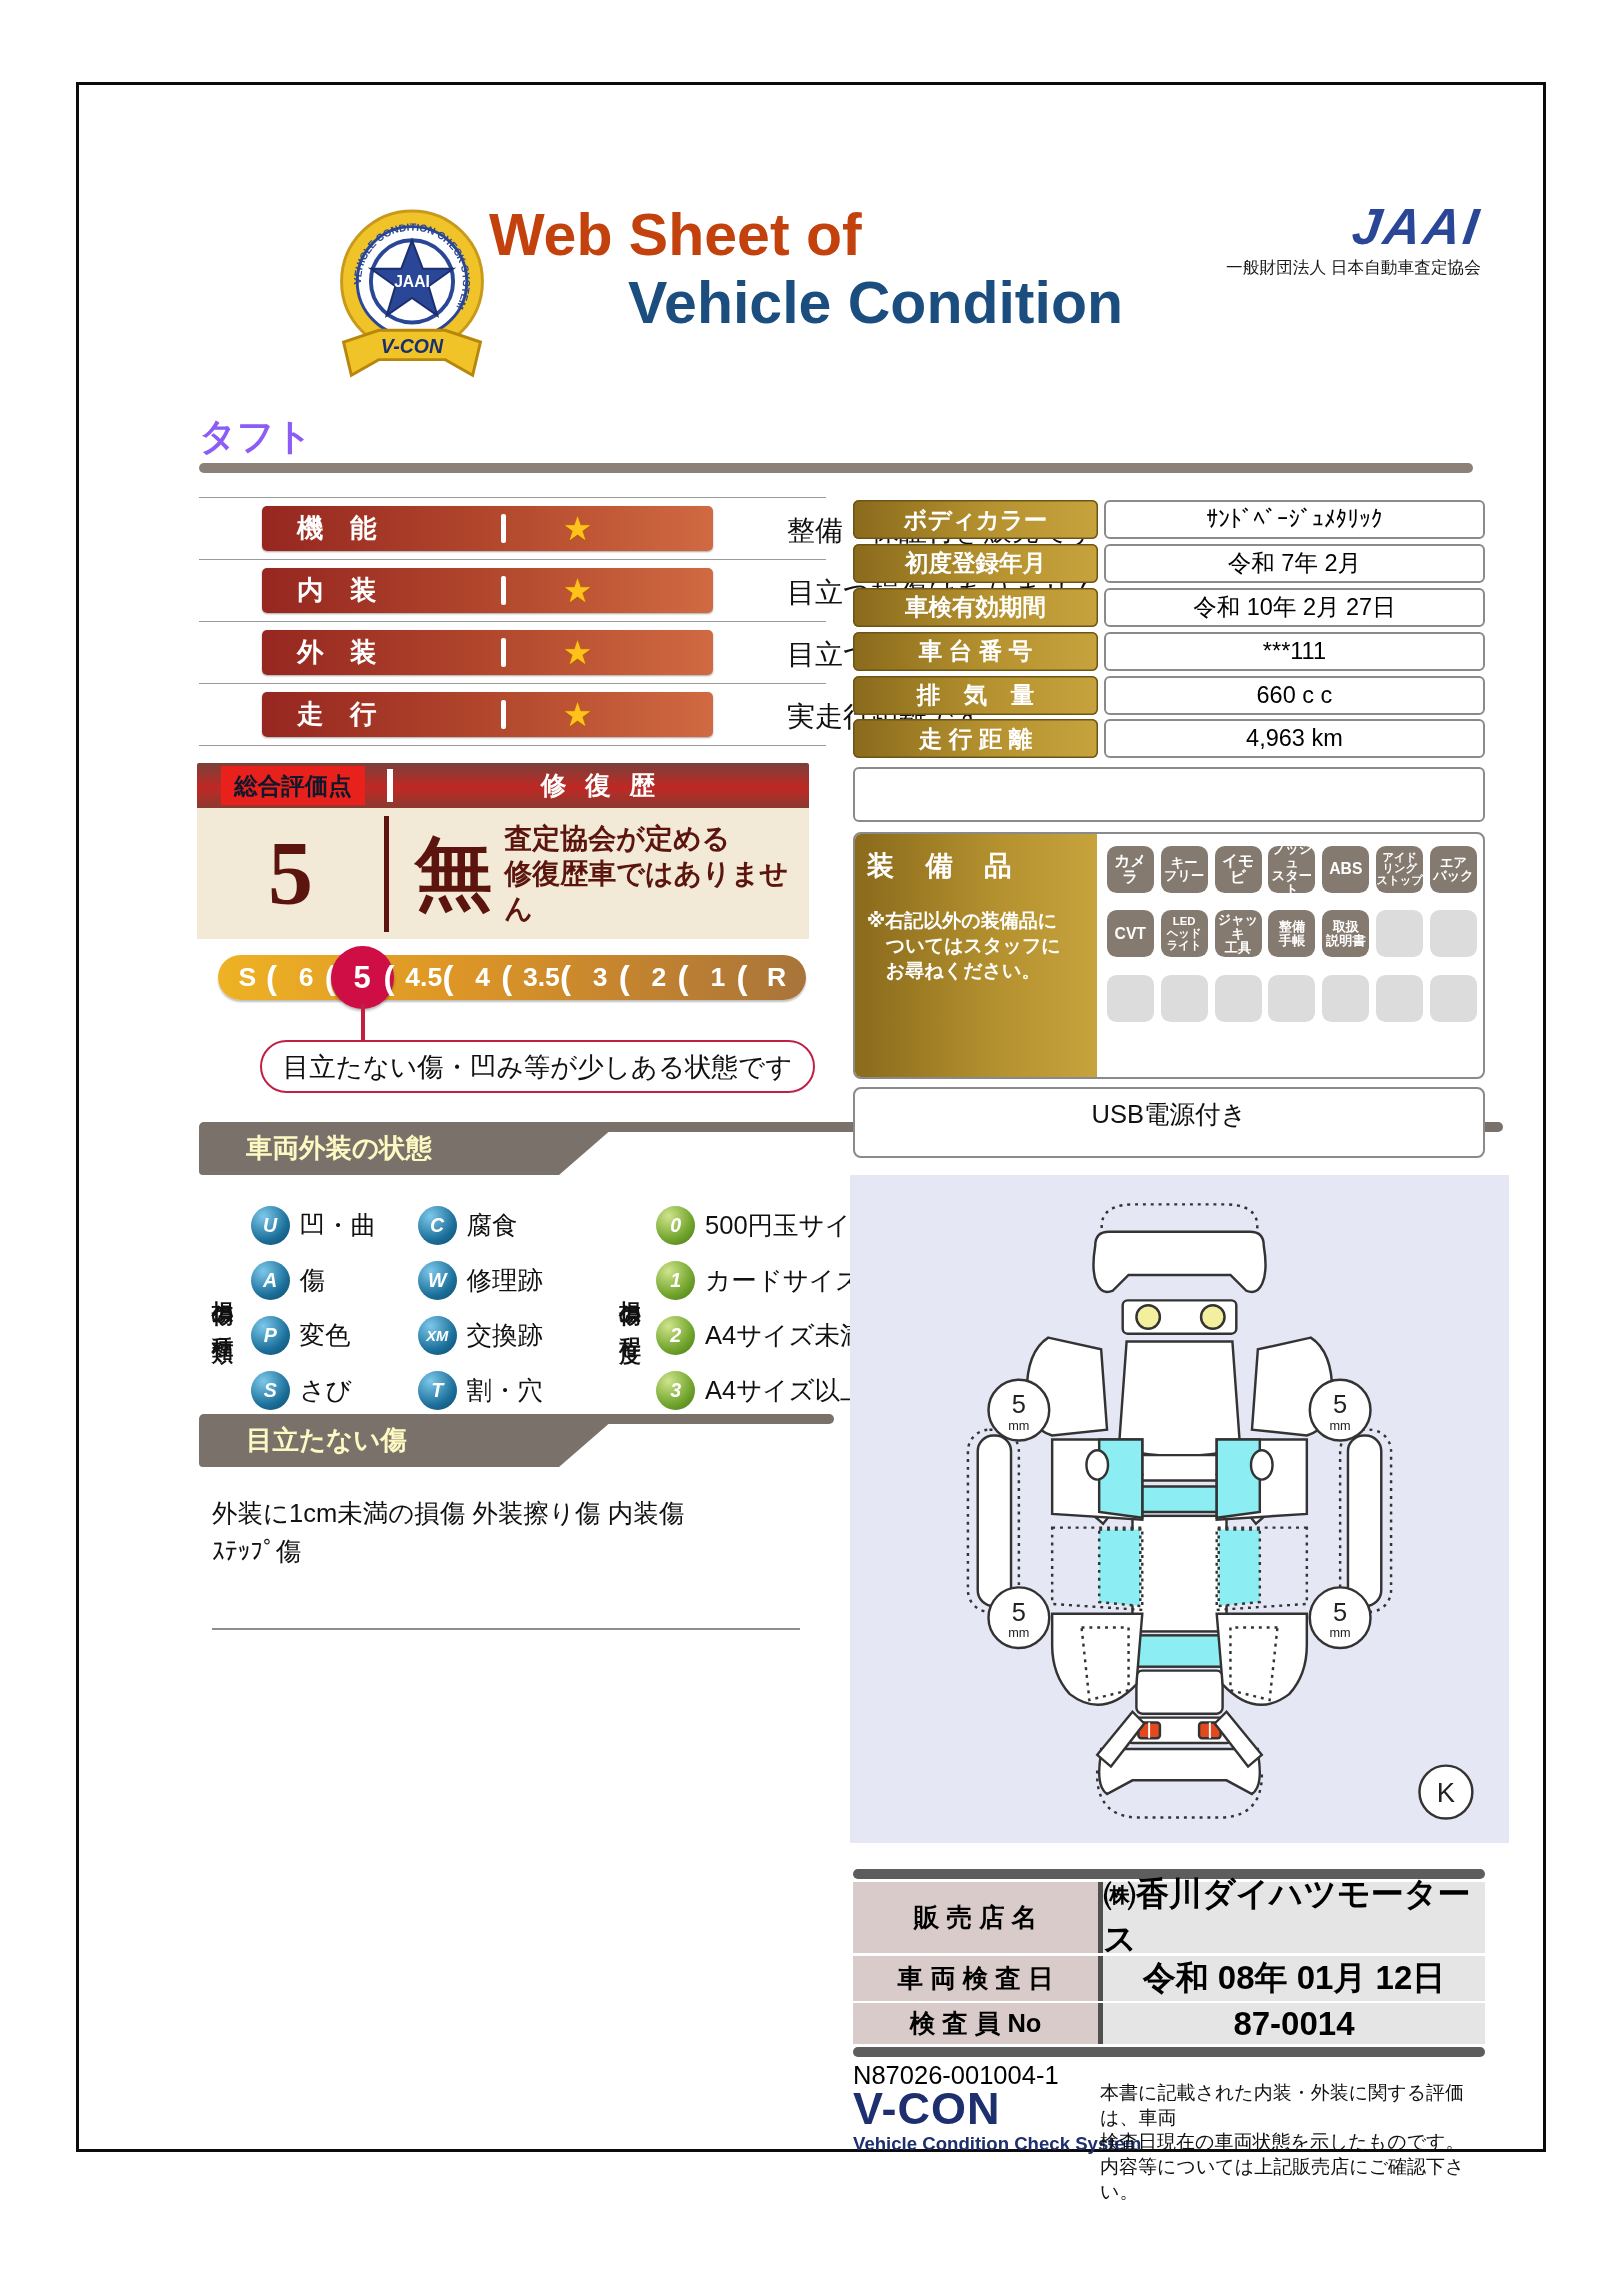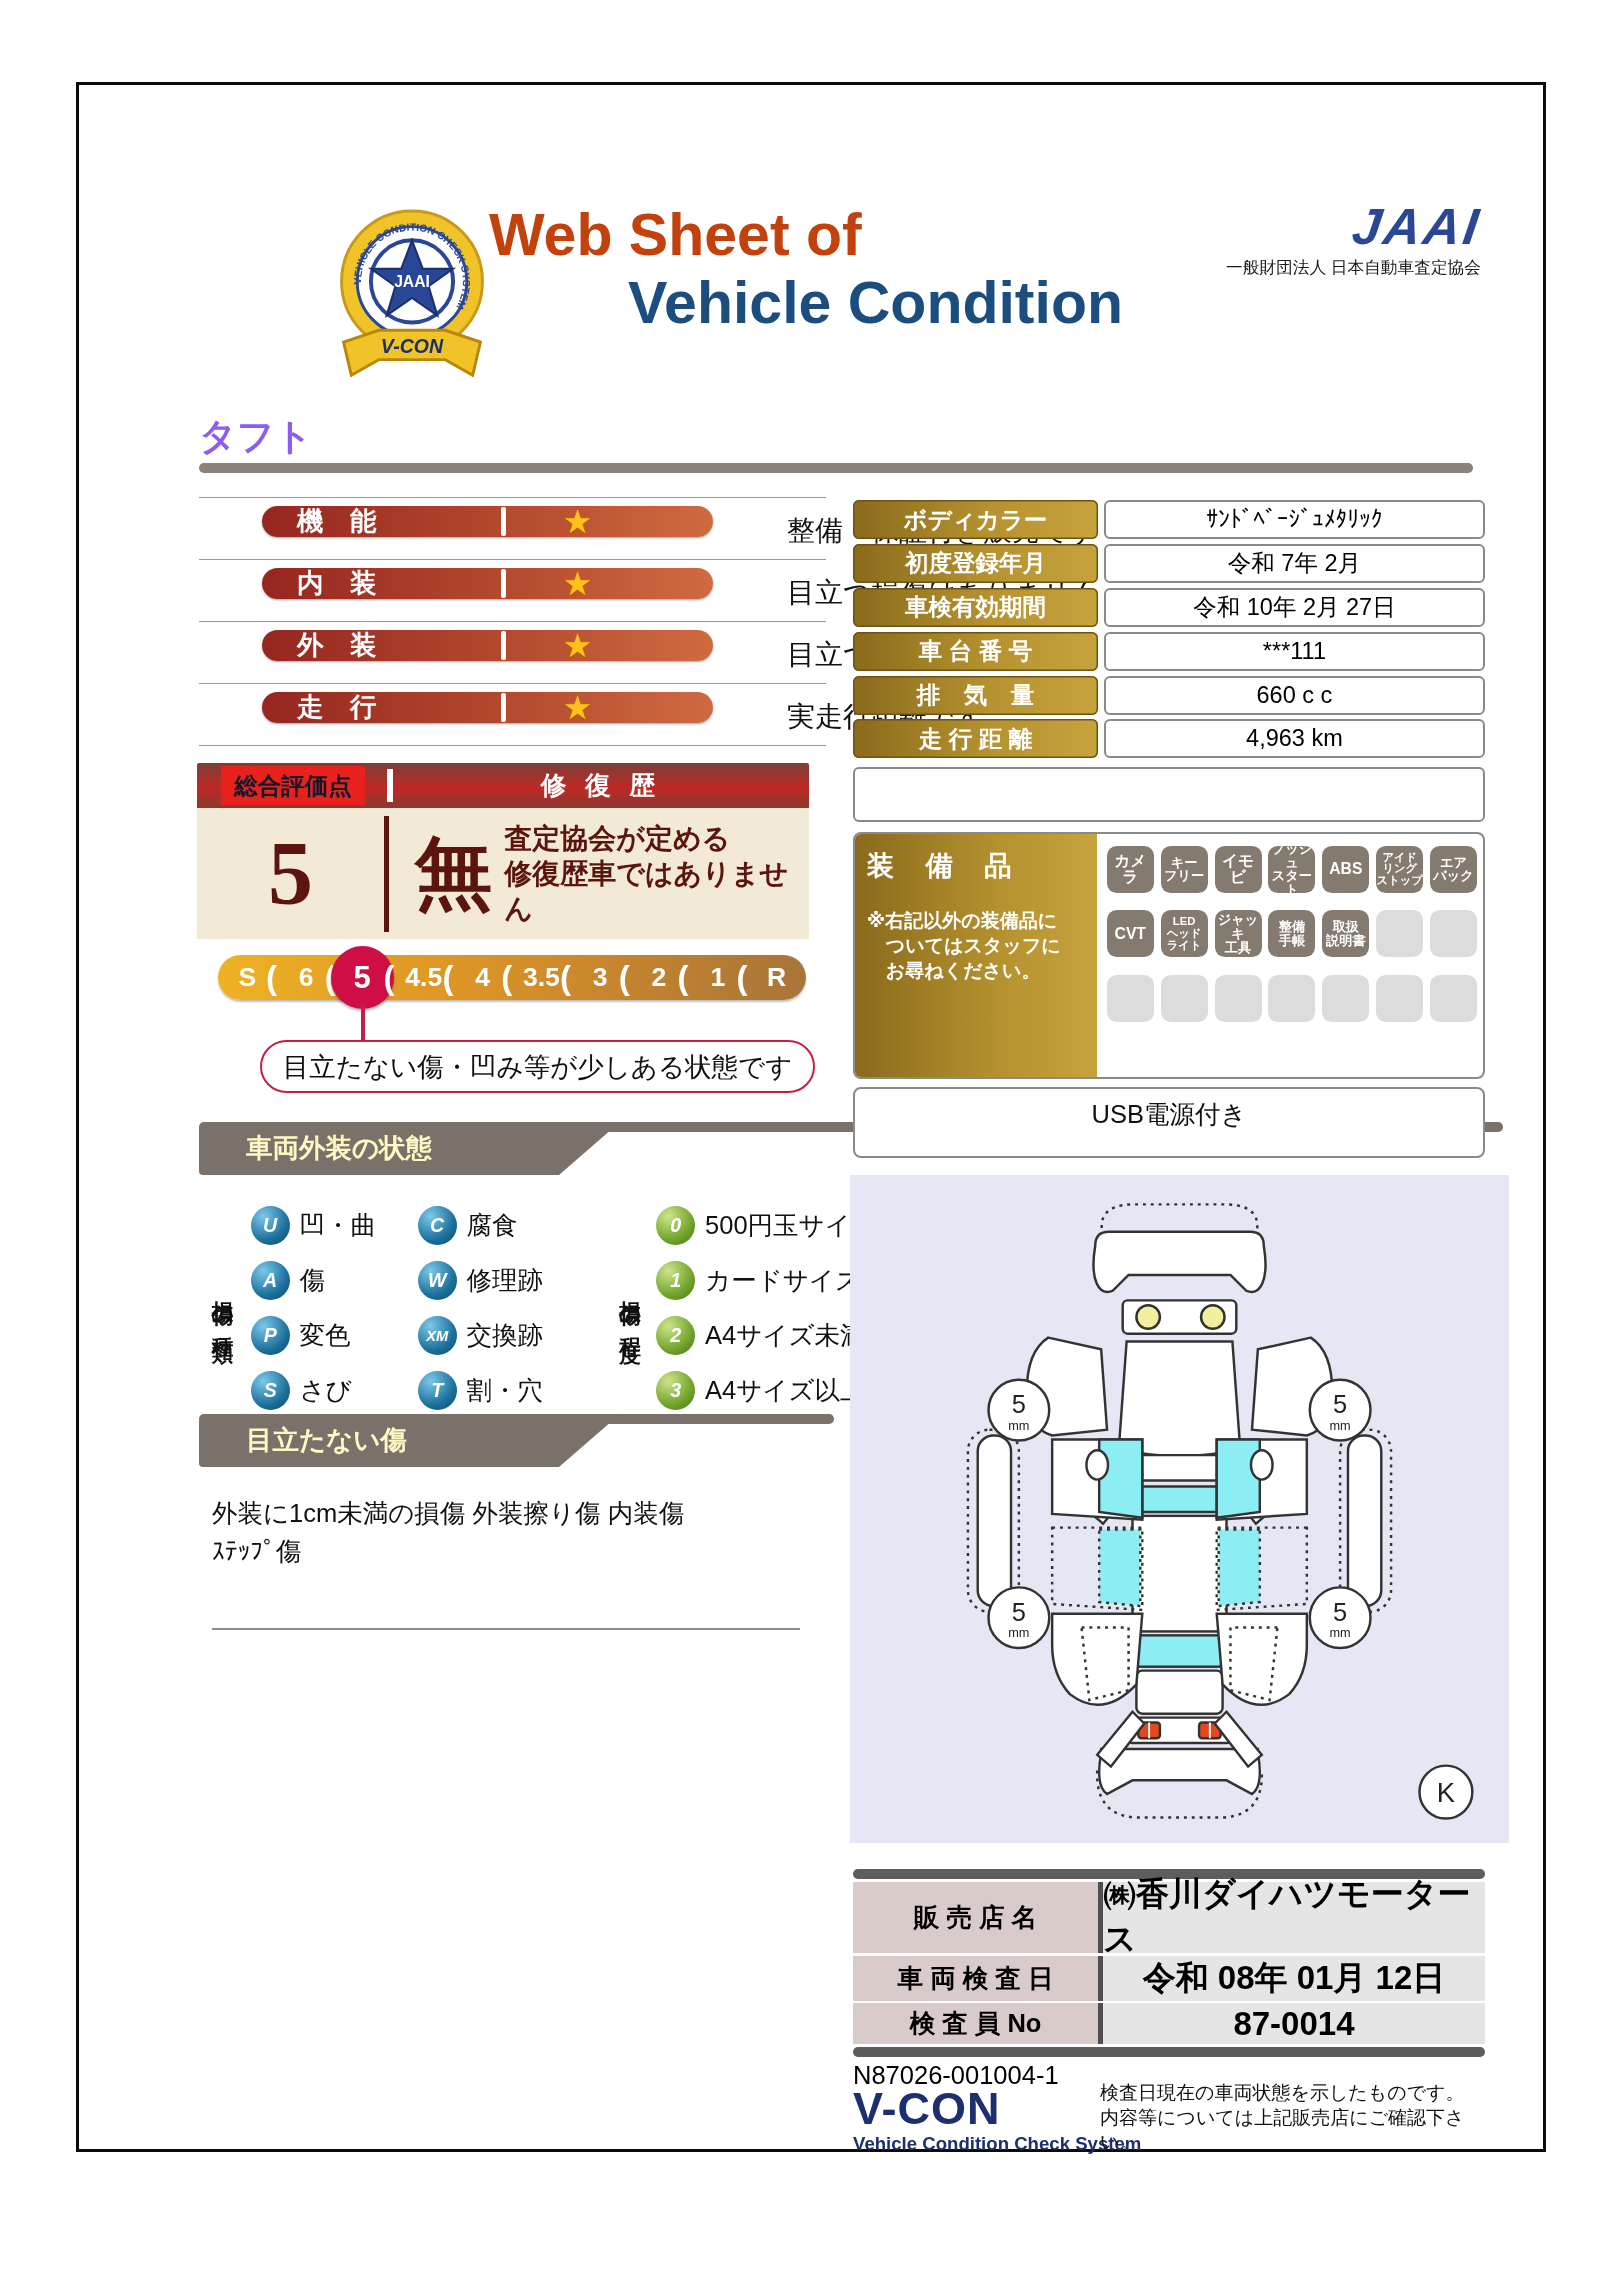--- a/index.html
+++ b/index.html
@@ -16,21 +16,21 @@
   .car-name{left:120px;top:327px;font-size:37px;font-weight:700;color:#8b5cf6;}
   .top-rule{left:120px;top:378px;width:1274px;height:9.8px;background:#8b8178;border-radius:4.9px;}
 
   
   .emblem{left:243px;top:118px;width:180px;height:192px;}
 
   
   .ratings{left:120px;top:412px;width:627px;}
   .rating-row{position:relative;height:61px;border-top:1.5px solid #9a9a9a;}
   .ratings .rating-row:last-child{border-bottom:1.5px solid #9a9a9a;}
-  .pill{position:absolute;left:63px;top:7.8px;width:451px;height:31px;border-radius:19px;
+  .pill{position:absolute;left:63px;top:7.8px;width:451px;height:45px;border-radius:5px;
         background:linear-gradient(90deg,#962620,#b44a2e 55%,#d06a42);display:flex;align-items:center;
         box-shadow:0 1px 2px rgba(0,0,0,.35);}
   .pill-label{color:#fff;font-size:26.5px;font-weight:700;padding-left:35px;width:196px;}
   .pill-sep{width:4.9px;height:29px;background:#fff;border-radius:2px;margin-left:7.8px;}
   .pill-star{font-size:33px;color:#ffc21c;text-shadow:0 0 2px #cf7a00,0 1px 1px #9a5800;margin-left:57px;}
   .rating-desc{position:absolute;left:588px;top:13.7px;font-size:28px;color:#111;white-space:nowrap;}
 
   
   .summary{left:118px;top:678px;width:612px;}
   .summary-head{height:45px;background:linear-gradient(180deg,#7a403a,#c02824 55%,#8a3a30);display:flex;align-items:center;border-radius:2px 2px 0 0;}
@@ -460,18 +460,19 @@
     </div>
     <div class="bar"></div>
   </div>
 
   <div class="abs serial">N87026-001004-1</div>
   <div class="abs vcon">
     <div class="vcon-name">V-CON</div>
     <div class="vcon-sub">Vehicle Condition Check System</div>
   </div>
   <div class="abs disclaimer">
+    <div>本書に記載された内装・外装に関する評価は、車両</div>
     <div>検査日現在の車両状態を示したものです。</div>
     <div>内容等については上記販売店にご確認下さい。</div>
   </div>
 
 </div>
 
 
 </body></html>

